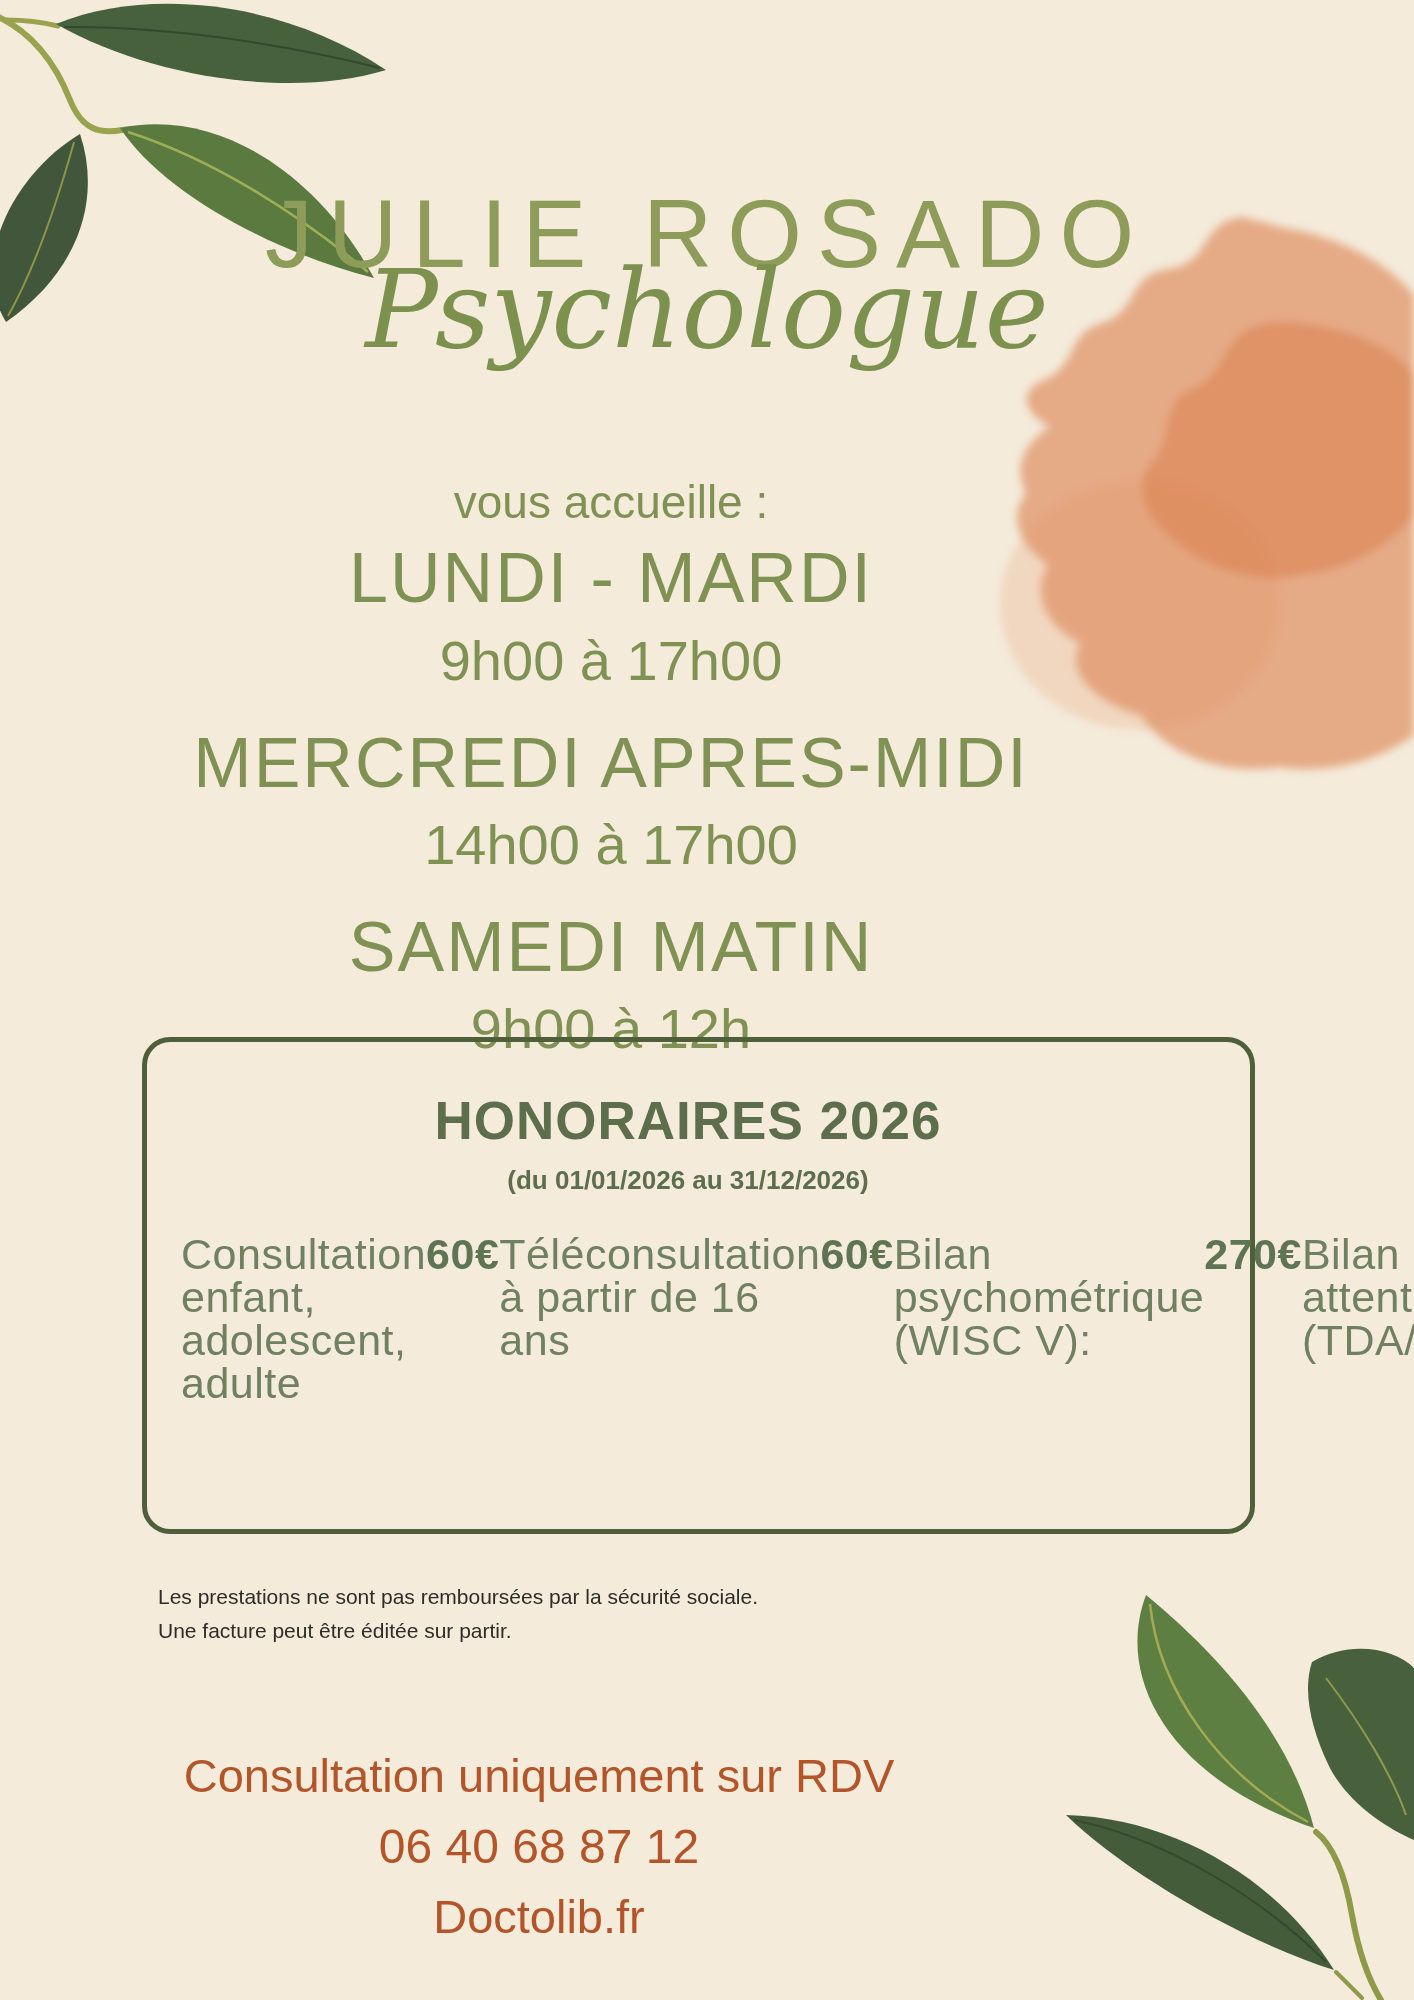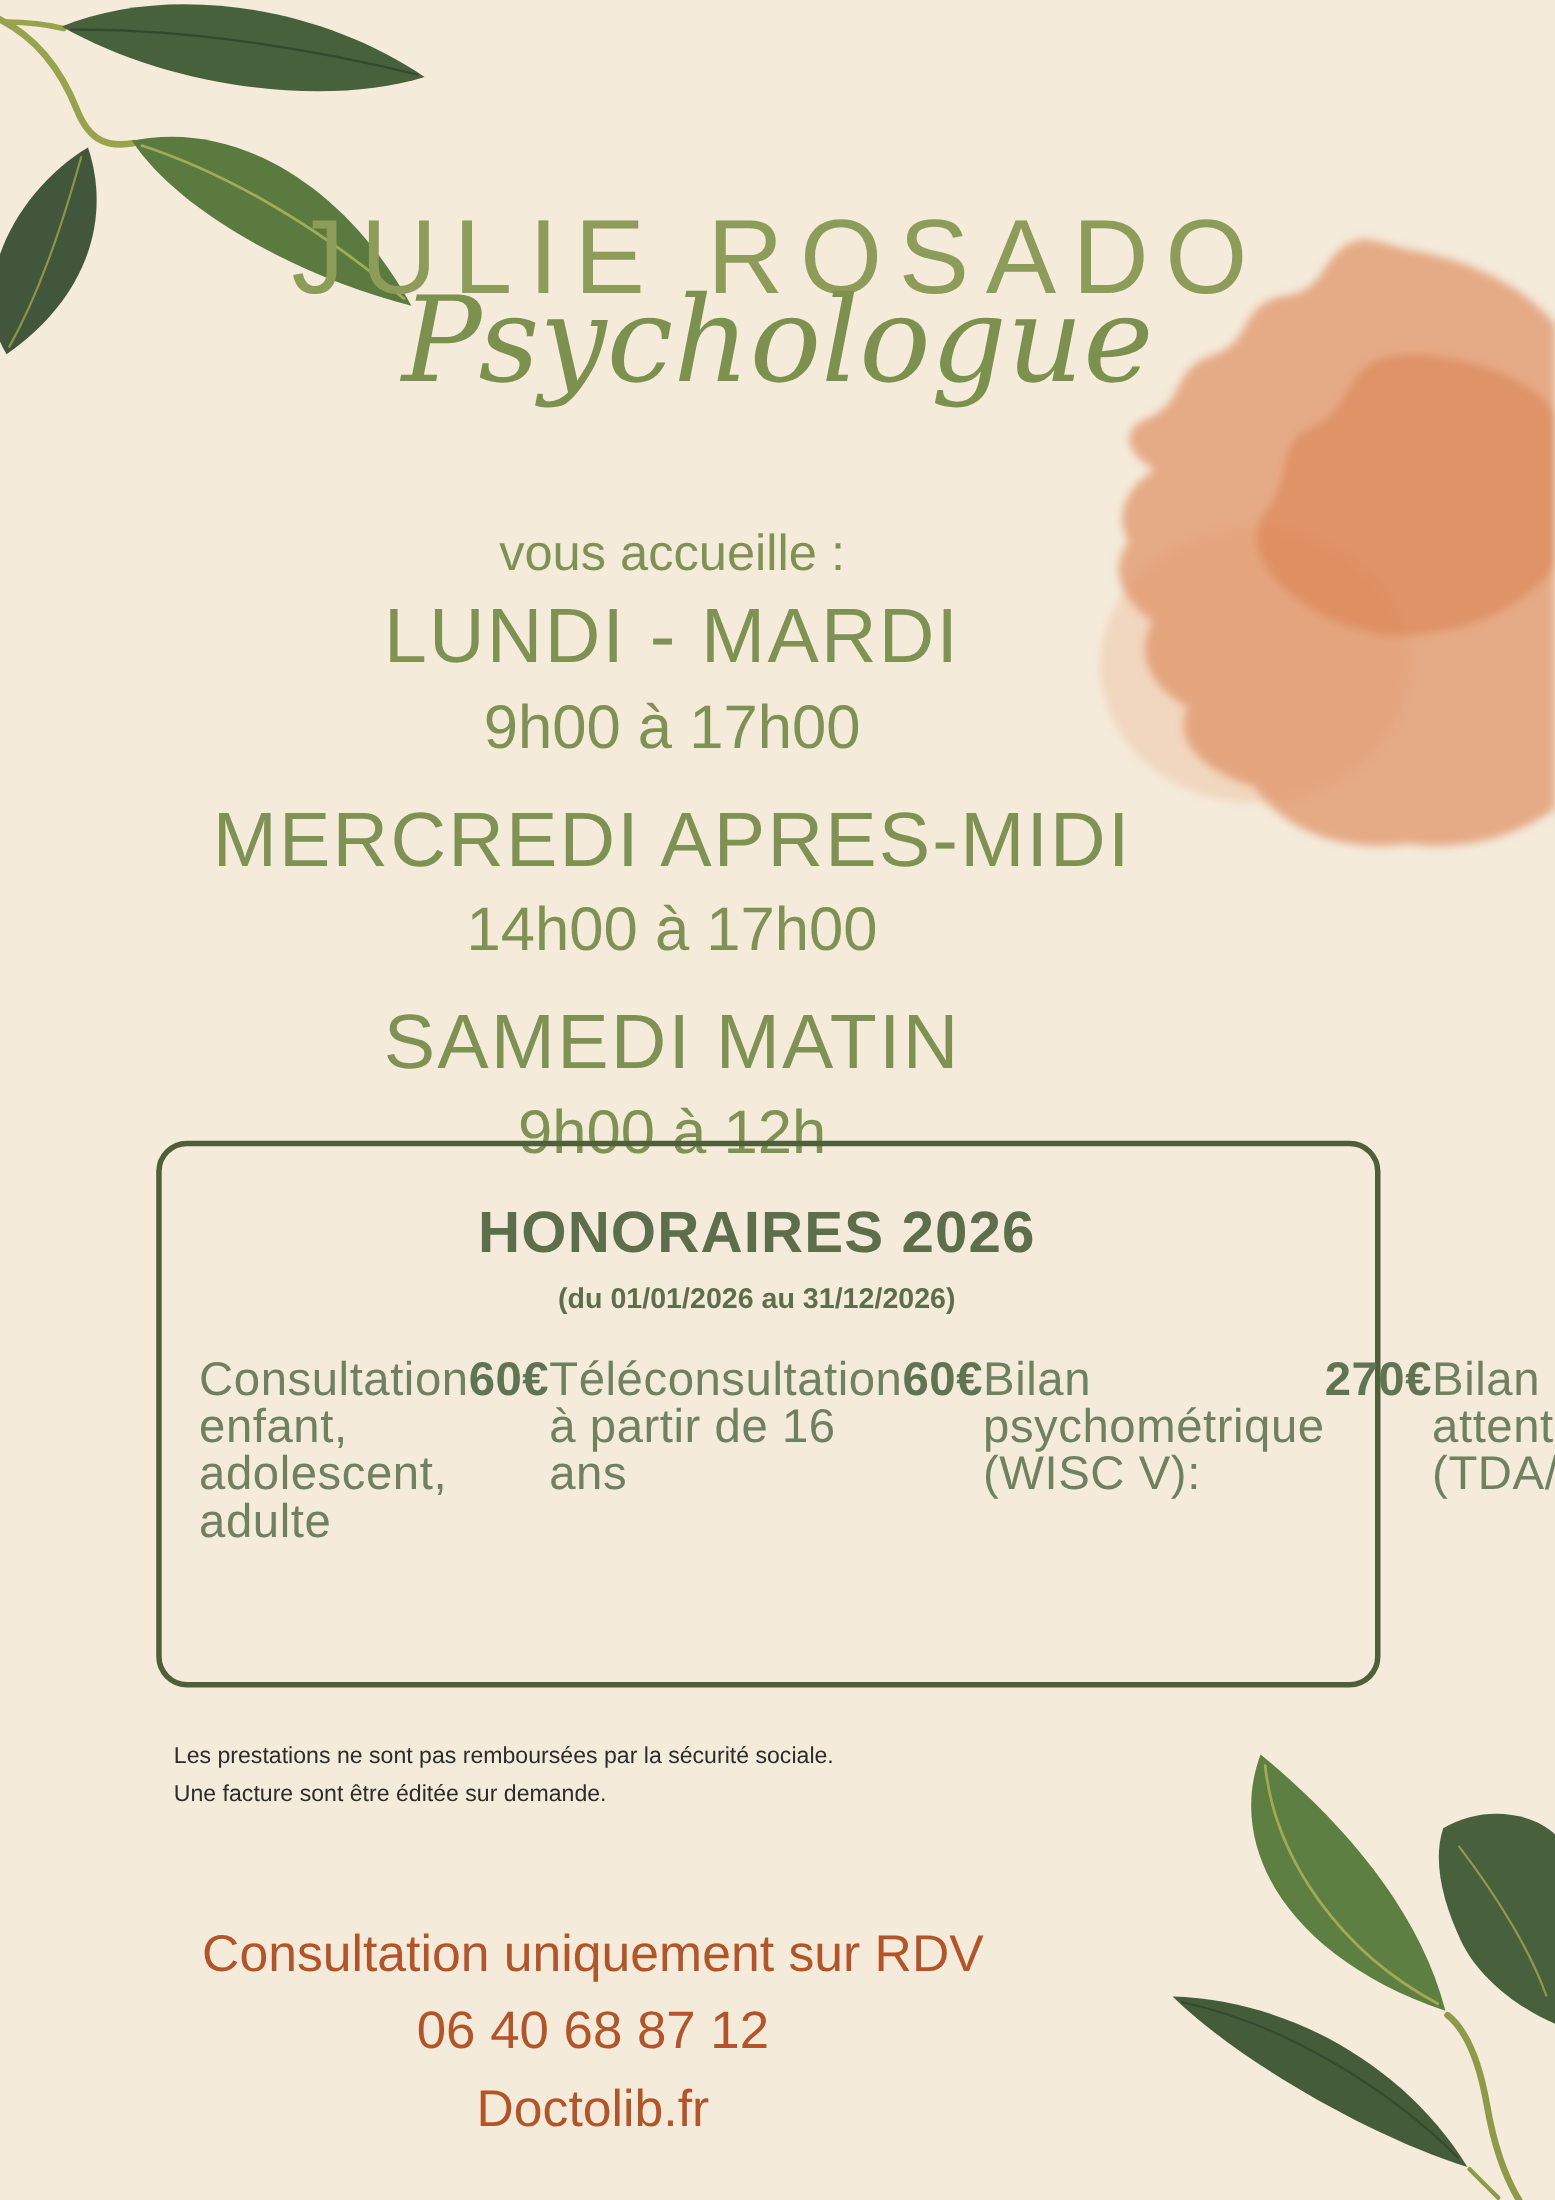--- a/index.html
+++ b/index.html
@@ -149,21 +149,21 @@
       </div>
       <div class="fee-row">
         <span class="fee-label">Bilan attentionnel (TDA/H):</span>
         <span class="fee-price">150€</span>
       </div>
     </div>
   </section>
 
   <p class="note">
     <span>Les prestations ne sont pas remboursées par la sécurité sociale.</span><br>
-    <span>Une facture sont être éditée sur demande.</span>
+    <span>Une facture peut être éditée sur partir.</span>
   </p>
 
   <div class="contact">
     <div class="contact-rdv">Consultation uniquement sur RDV</div>
     <div class="contact-phone">06 40 68 87 12</div>
     <div class="contact-web">Doctolib.fr</div>
   </div>
 
 </div>
 

